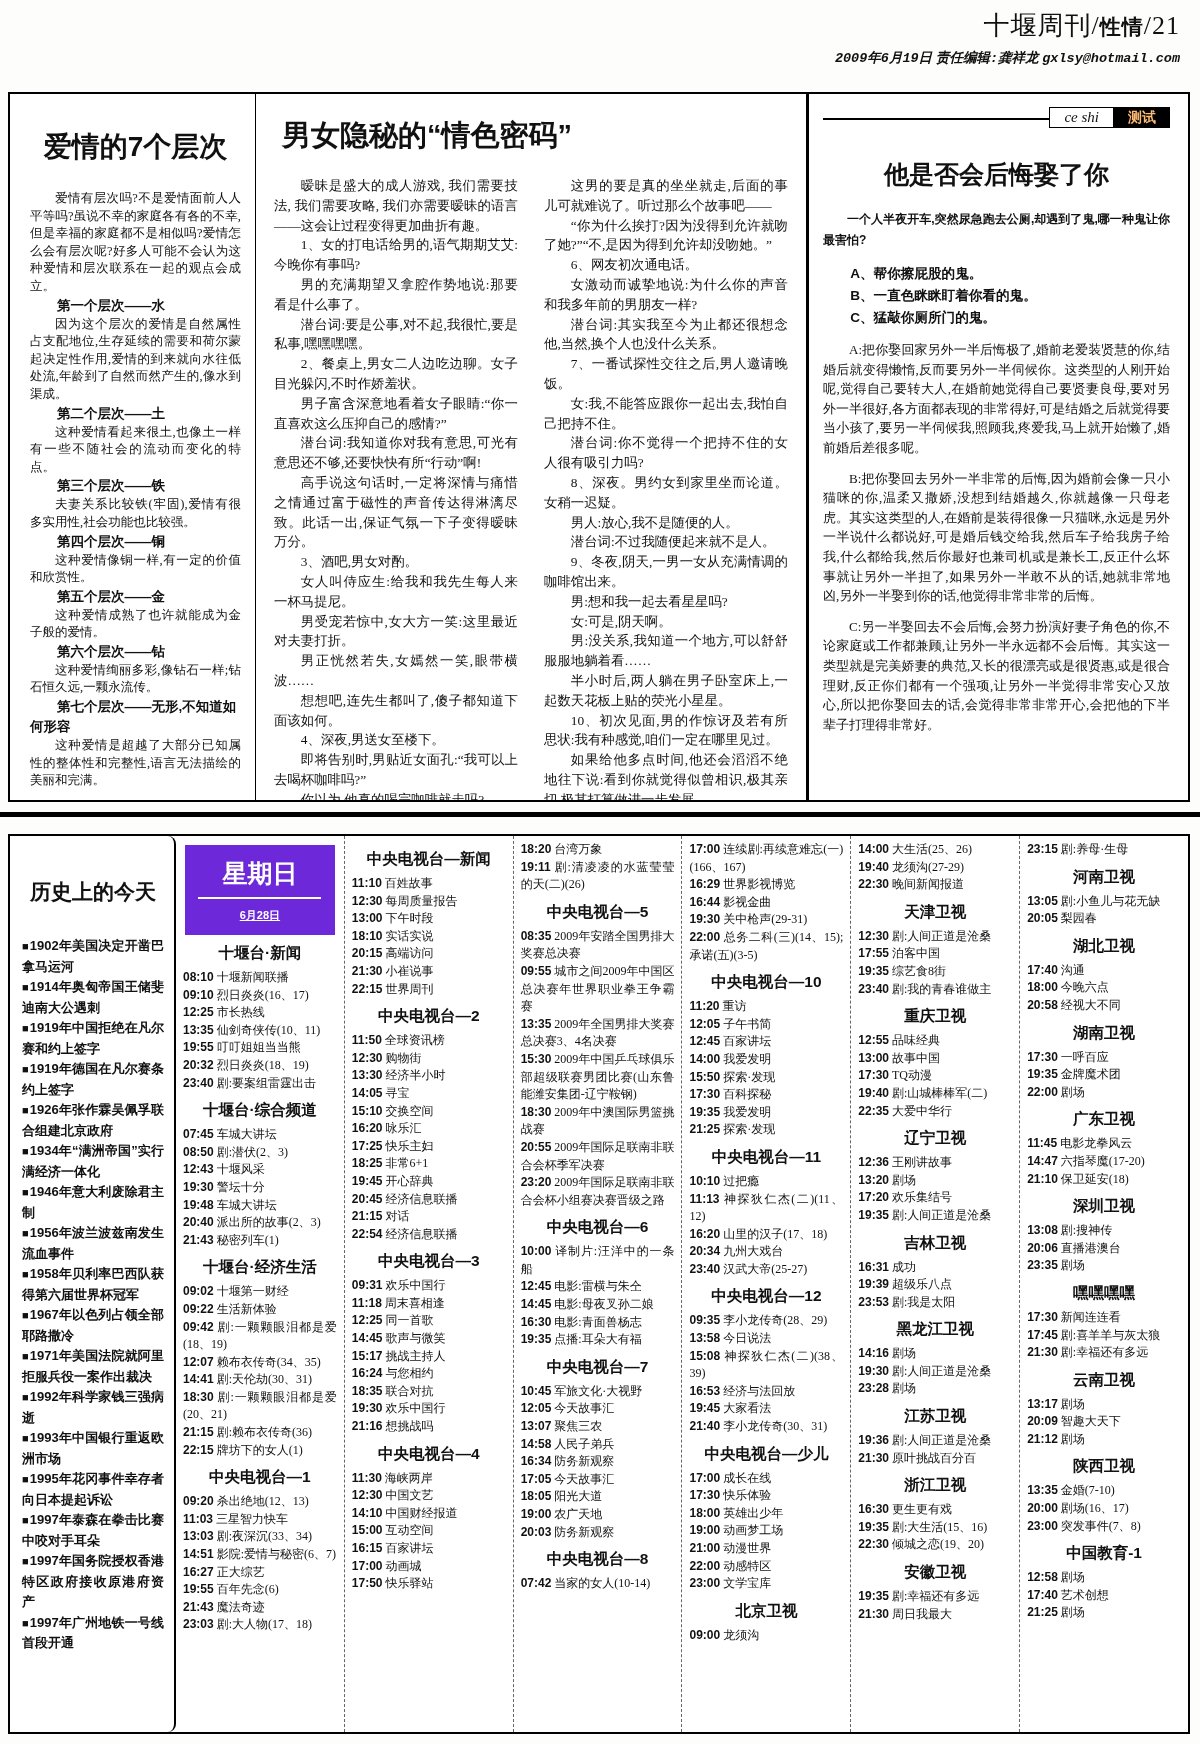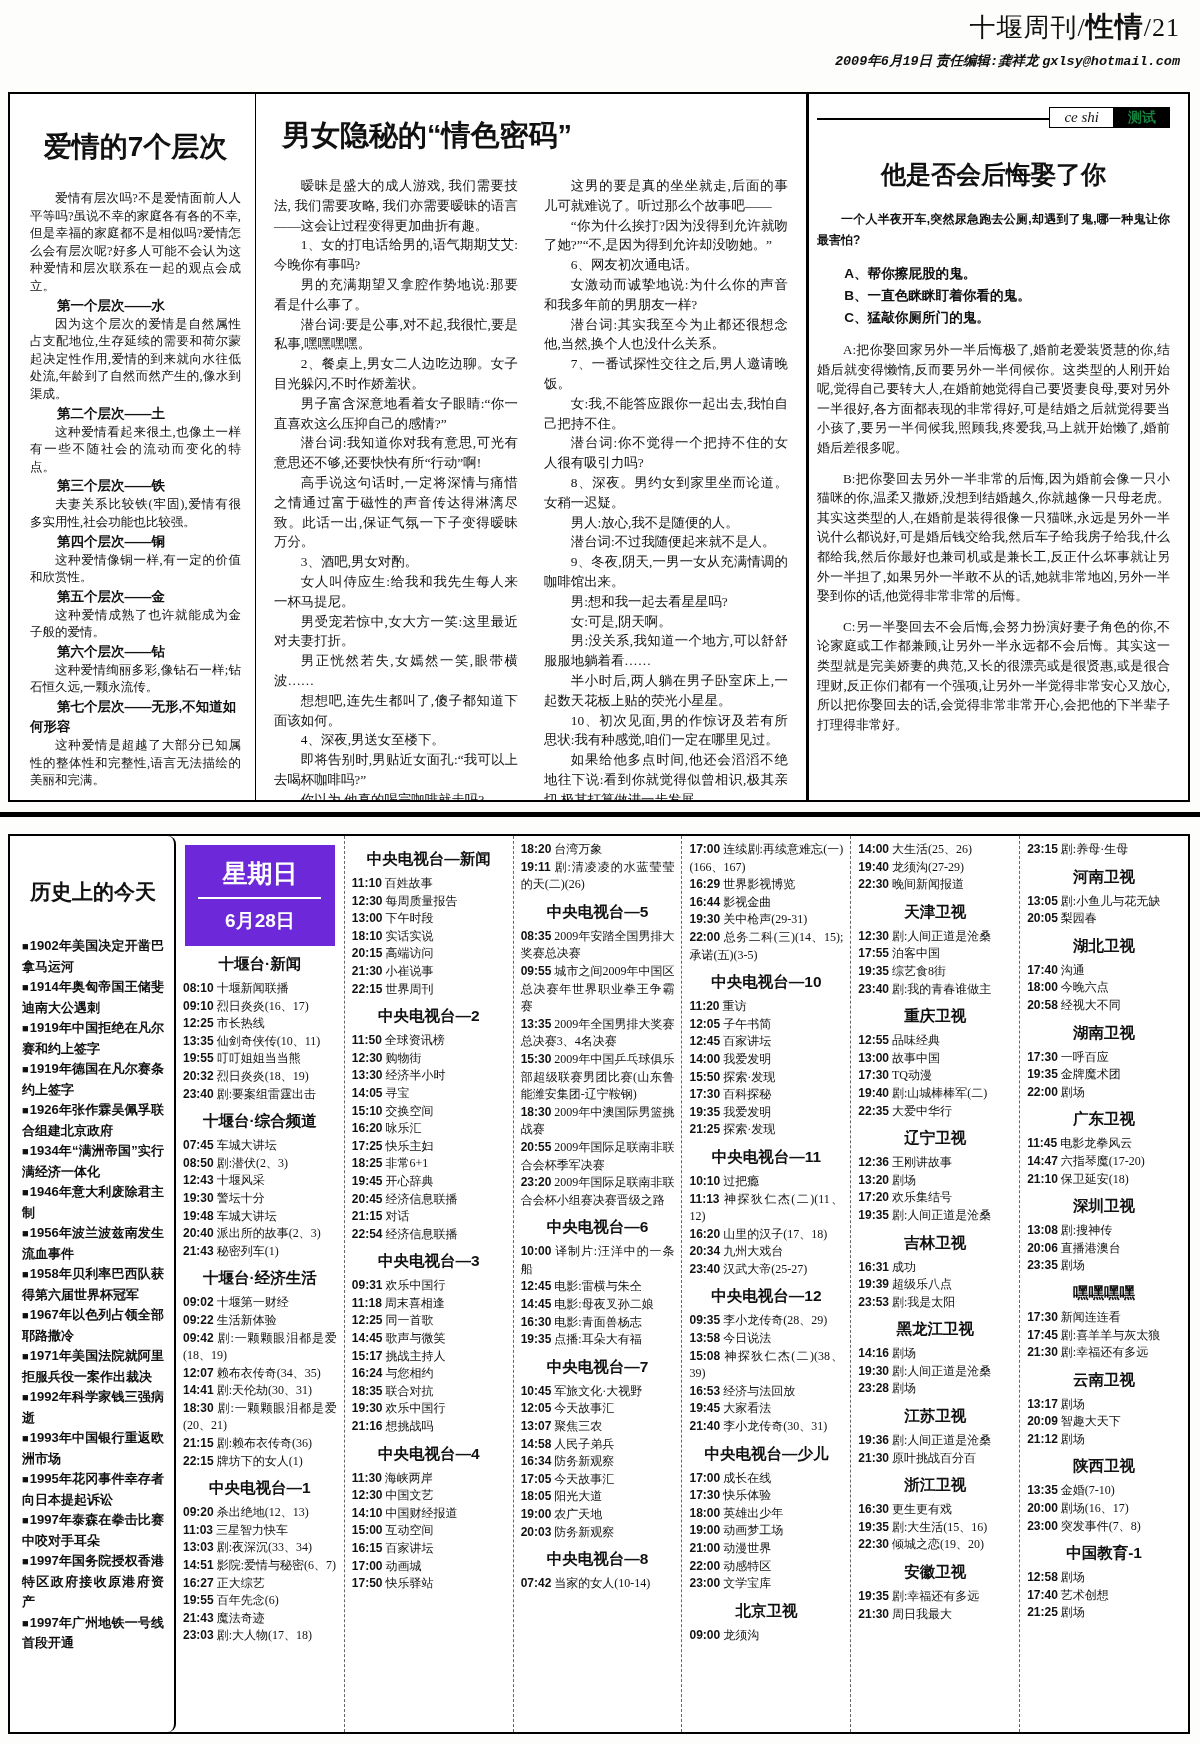--- a/index.html
+++ b/index.html
@@ -4,63 +4,63 @@
 <style>
   html,body{margin:0;padding:0;}
   body{
     width:1200px;height:1744px;position:relative;background:#fdfdfb;color:#111;
     font-family:"Liberation Serif", serif;
   }
 
   
   .masthead{position:absolute;top:8px;right:20px;text-align:right;}
   .mast-line1{font-size:26px;letter-spacing:1px;}
-  .mast-line1 .sec{font-weight:bold;font-size:28px;}
+  .mast-line1 .sec{font-weight:bold;font-size:21px;}
   .mast-line2{font-size:13.5px;font-weight:bold;font-style:italic;margin-top:6px;font-family:"Liberation Sans",sans-serif;}
   .mast-line2 span{font-family:Liberation Mono, monospace;}
 
   
   .top-box{position:absolute;left:8px;top:92px;width:1182px;height:710px;border:2px solid #000;
     display:flex;box-sizing:border-box;background:#fff;overflow:hidden;}
   .col-love{width:245px;padding:26px 14px 8px 20px;box-sizing:border-box;overflow:hidden;}
   .col-love h1{text-align:center;font-size:28px;margin:8px 0 24px;font-family:"Liberation Sans",sans-serif;}
   .col-love .p{font-size:12.5px;line-height:17.6px;text-indent:2em;text-align:justify;}
   .col-love .h{font-size:13.5px;line-height:20px;font-weight:bold;text-indent:2em;font-family:"Liberation Sans",sans-serif;}
 
   .col-code{flex:1;border-left:1px solid #000;padding:18px 18px 8px 18px;box-sizing:border-box;overflow:hidden;}
   .col-code h1{font-size:29px;margin:4px 0 20px 8px;font-family:"Liberation Sans",sans-serif;}
   .code-body{column-count:2;column-gap:26px;}
   .code-body .p{font-size:13.4px;line-height:19.8px;text-indent:2em;text-align:justify;}
 
-  .col-test{width:382px;border-left:3px solid #000;padding:14px 18px 8px 8px;box-sizing:border-box;overflow:hidden;}
+  .col-test{width:382px;border-left:3px solid #000;padding:14px 18px 8px 14px;box-sizing:border-box;overflow:hidden;}
   .tab-row{border-top:2px solid #000;position:relative;height:24px;margin-top:10px;}
   .tab-box{position:absolute;right:0;top:-13px;display:flex;}
   .tab-latin{border:1.5px solid #000;background:#fff;padding:1px 14px;font-style:italic;font-size:15px;}
-  .tab-cn{background:#000;color:#15803d;padding:1px 14px;font-size:14px;font-weight:bold;font-family:"Liberation Sans",sans-serif;display:flex;align-items:center;}
+  .tab-cn{background:#000;color:#fdba74;padding:1px 14px;font-size:14px;font-weight:bold;font-family:"Liberation Sans",sans-serif;display:flex;align-items:center;}
   .col-test h1{text-align:center;font-size:25px;margin:14px 0 18px;font-family:"Liberation Sans",sans-serif;}
   .test-intro{font-size:12px;line-height:21px;font-weight:bold;text-indent:2em;text-align:justify;font-family:"Liberation Sans",sans-serif;}
   .test-opt{font-size:13.6px;line-height:22px;font-weight:bold;margin-left:2em;font-family:"Liberation Sans",sans-serif;}
   .test-ans{font-size:13px;line-height:19.6px;text-indent:2em;text-align:justify;margin-top:11px;}
 
   
   .heavy-rule{position:absolute;left:0;top:812px;width:1200px;height:5px;background:#000;}
 
   
   .tv-box{position:absolute;left:8px;top:834px;width:1182px;height:900px;border:2px solid #000;
     display:flex;box-sizing:border-box;background:#fff;overflow:hidden;}
   .hist{width:166px;min-width:166px;padding:42px 10px 6px 12px;border-right:2px solid #000;box-sizing:border-box;overflow:hidden;border-radius:8px;}
   .hist h3{text-align:center;font-size:21px;margin:0 0 30px;font-family:"Liberation Sans",sans-serif;}
   .hist-item{font-size:13px;line-height:20.5px;text-align:justify;font-family:"Liberation Sans",sans-serif;font-weight:bold;}
   .hist-item .sq{font-size:11px;margin-right:1px;}
 
   .tv-col{flex:1;padding:5px 7px;box-sizing:border-box;overflow:hidden;}
   .tv-col + .tv-col{border-left:1px dashed #666;}
   .daybox{background:#6d28d9;color:#fff;text-align:center;padding:12px 0 12px;margin:4px 2px 8px;}
   .daybox .d1{font-size:25px;font-weight:bold;padding-bottom:7px;border-bottom:2px solid #fff;width:82%;margin:0 auto 9px;font-family:"Liberation Sans",sans-serif;}
-  .daybox .d2{font-size:19px;font-weight:bold;font-family:"Liberation Sans",sans-serif;}
+  .daybox .d2{font-size:11px;font-weight:bold;font-family:"Liberation Sans",sans-serif;text-decoration:underline;}
   .chan{text-align:center;font-weight:bold;font-size:15.5px;margin:8px 0 5px;font-family:"Liberation Sans",sans-serif;white-space:nowrap;}
   .show{font-size:12px;line-height:17.6px;text-align:justify;}
   .show b{font-family:"Liberation Sans",sans-serif;font-weight:bold;margin-right:3px;}
 </style>
 </head>
 <body>
 
 <header class="masthead">
   <div class="mast-line1">
     <span>十堰周刊/</span><span class="sec">性情</span><span>/21</span>

